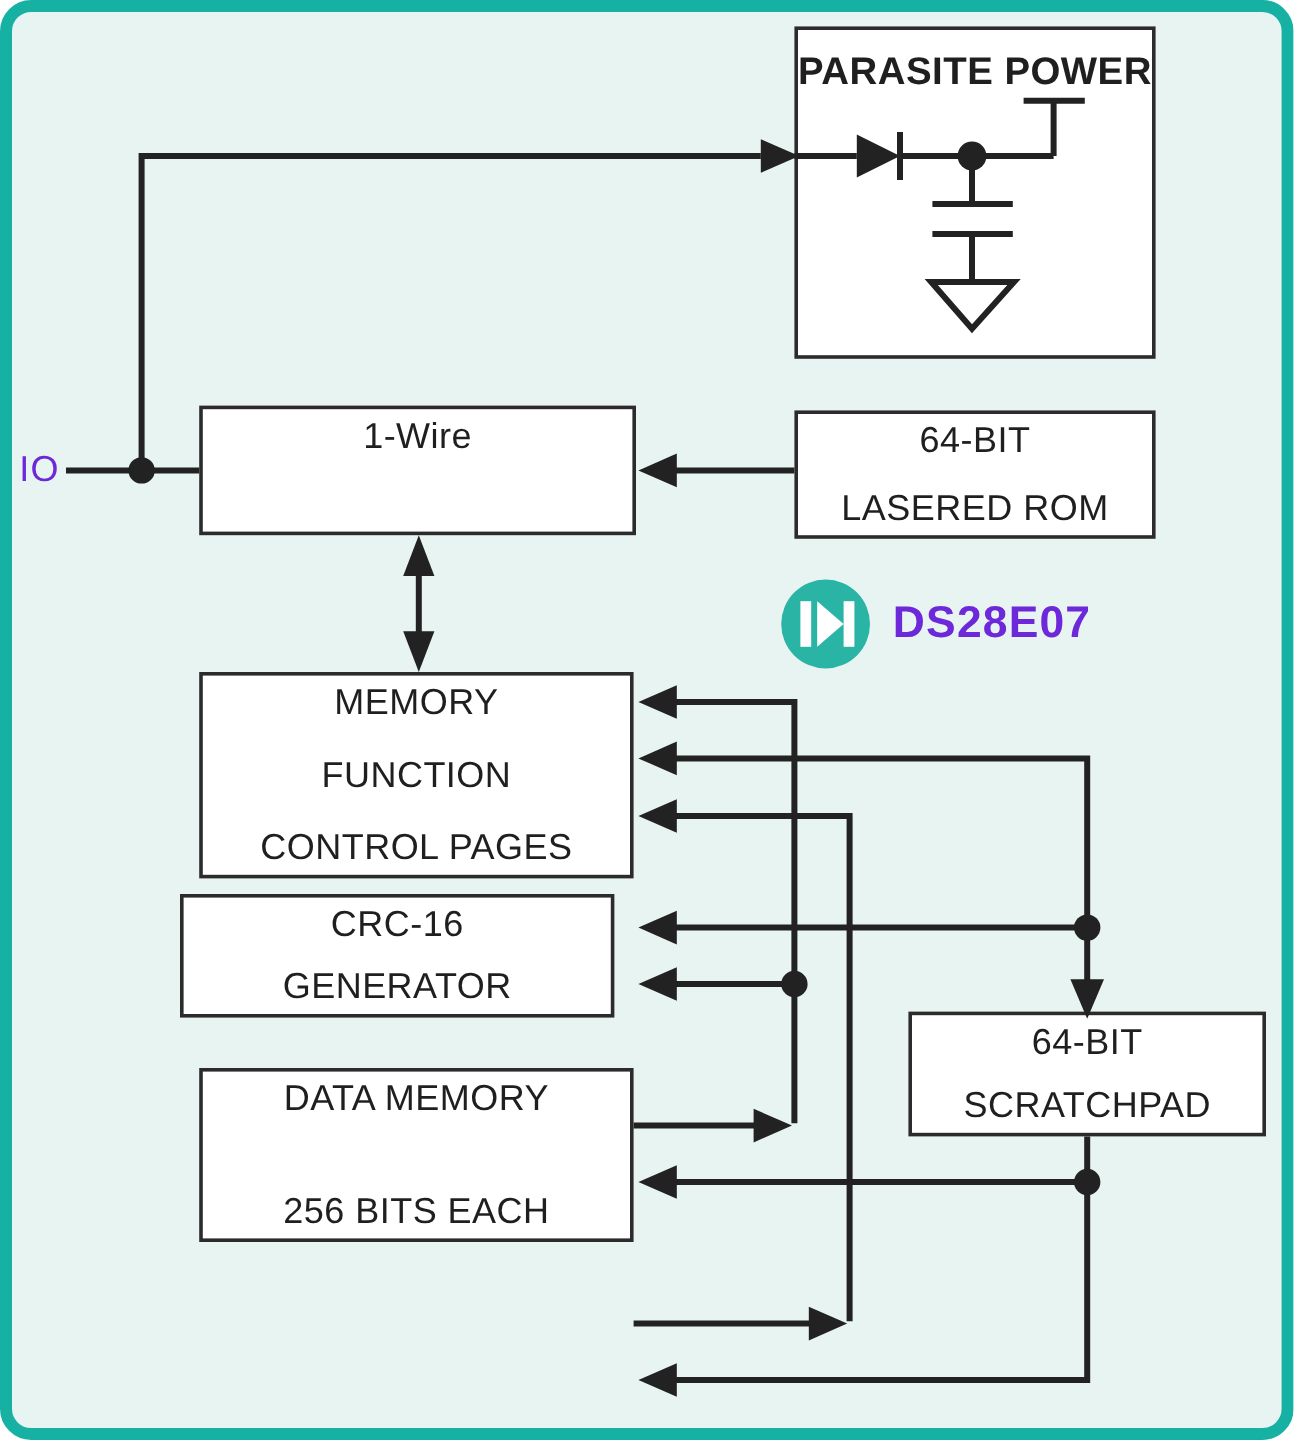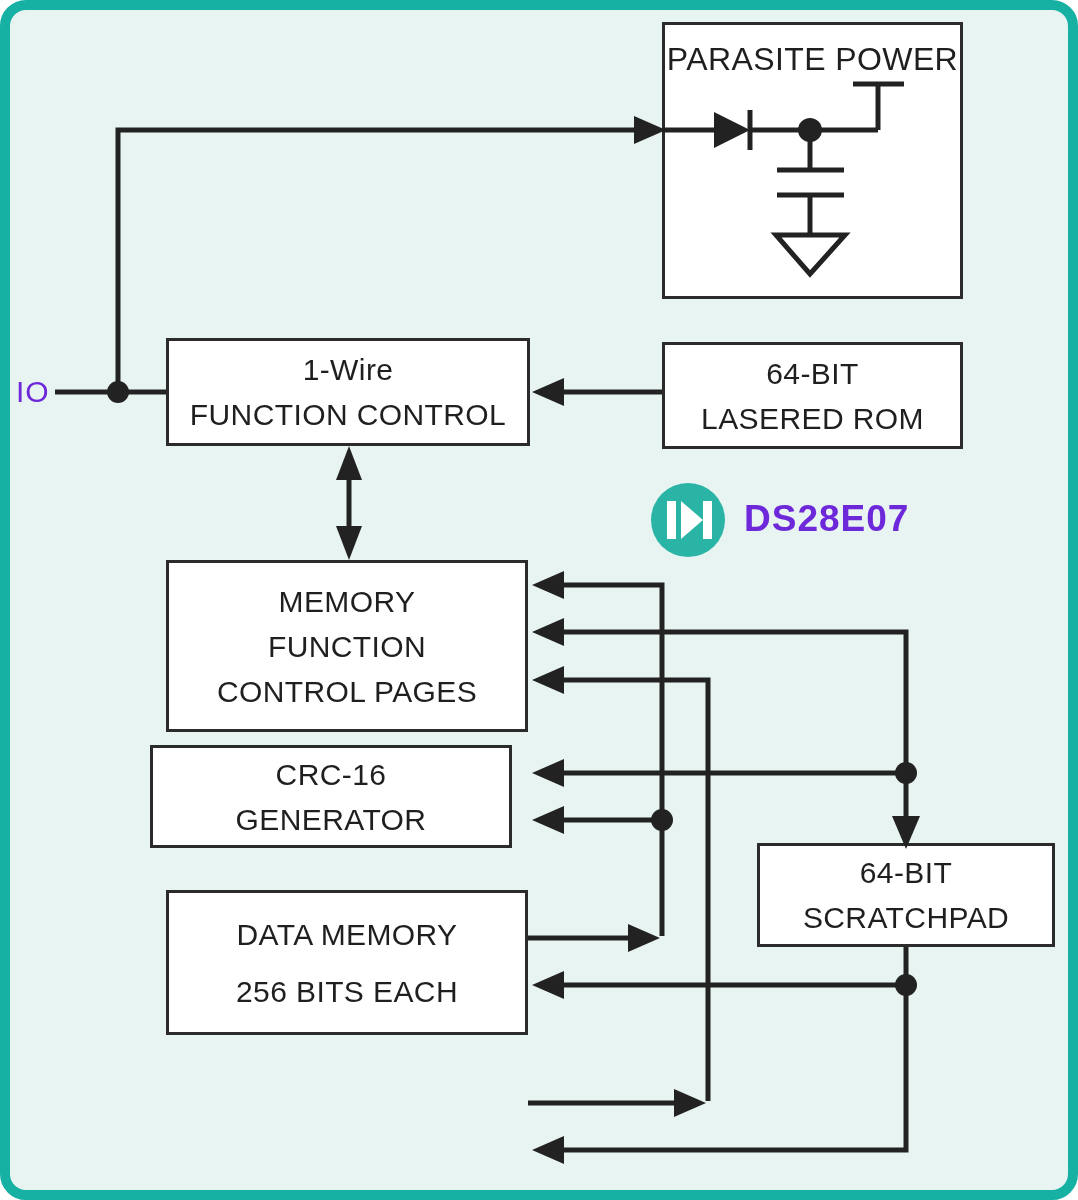--- a/index.html
+++ b/index.html
@@ -1,20 +1,20 @@
 <!DOCTYPE html>
 <html><head>
 <meta charset="utf-8">
 <style>
   html,body{margin:0;padding:0;background:#ffffff;}
   .frame{position:relative;width:1078px;height:1200px;font-family:"Liberation Sans",sans-serif;overflow:hidden;}
   .bg{position:absolute;inset:0;background:#e8f4f1;border:10px solid #17b1a3;border-radius:26px;box-sizing:border-box;z-index:1;}
-  .block{position:absolute;box-sizing:border-box;background:#ffffff;border:3px solid #2b2b2b;display:flex;flex-direction:column;justify-content:center;align-items:center;text-align:center;color:#1f1f1f;font-size:30px;line-height:45px;letter-spacing:0.4px;z-index:2;}
+  .block{position:absolute;box-sizing:border-box;background:#ffffff;border:3px solid #2b2b2b;display:flex;flex-direction:column;justify-content:space-between;align-items:center;text-align:center;color:#1f1f1f;font-size:30px;line-height:45px;letter-spacing:0.4px;z-index:2;}
   .block.top-title{justify-content:flex-start;padding-top:12px;font-size:32px;}
-  #b-parasite{left:662px;top:22px;width:301px;height:277px;}
+  #b-parasite{left:662px;top:22px;width:301px;height:277px;font-weight:bold;}
   #b-onewire{left:166px;top:338px;width:364px;height:108px;}
   #b-rom{left:662px;top:342px;width:301px;height:107px;}
   #b-mfcu{left:166px;top:560px;width:362px;height:172px;}
   #b-crc{left:150px;top:745px;width:362px;height:103px;}
   #b-datamem{left:166px;top:890px;width:362px;height:145px;gap:12px;}
   #b-regpage{left:166px;top:1075px;width:362px;height:103px;}
   #b-scratch{left:757px;top:843px;width:298px;height:104px;}
   .floating-label{position:absolute;color:#6d28d9;z-index:2;}
   #io-label{left:16px;top:375px;font-size:30px;letter-spacing:1px;}
   #part-number{left:744px;top:498px;font-size:37px;font-weight:bold;letter-spacing:1px;}
@@ -25,21 +25,20 @@
 
 <div class="frame">
   <div class="bg"></div>
 
   <div class="block top-title" id="b-parasite">
     <div>PARASITE POWER</div>
   </div>
 
   <div class="block" id="b-onewire">
     <div>1-Wire</div>
-    <div>FUNCTION CONTROL</div>
   </div>
 
   <div class="block" id="b-rom">
     <div>64-BIT</div>
     <div>LASERED ROM</div>
   </div>
 
   <div class="block" id="b-mfcu">
     <div>MEMORY</div>
     <div>FUNCTION</div>

